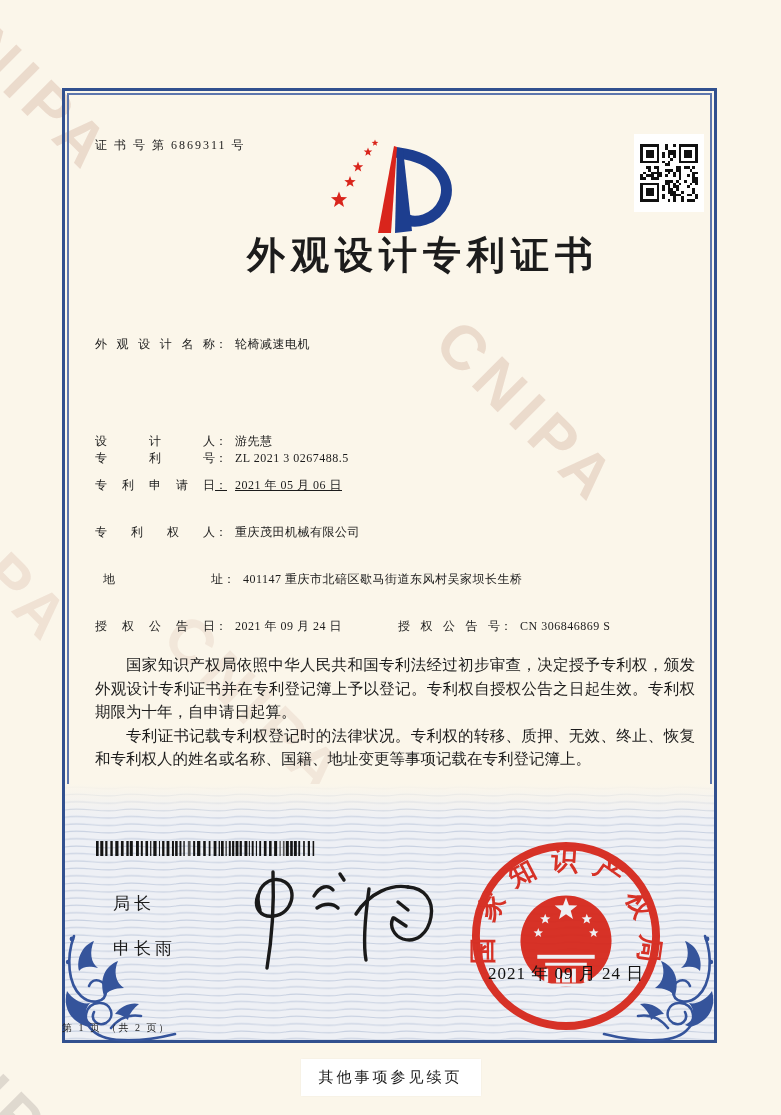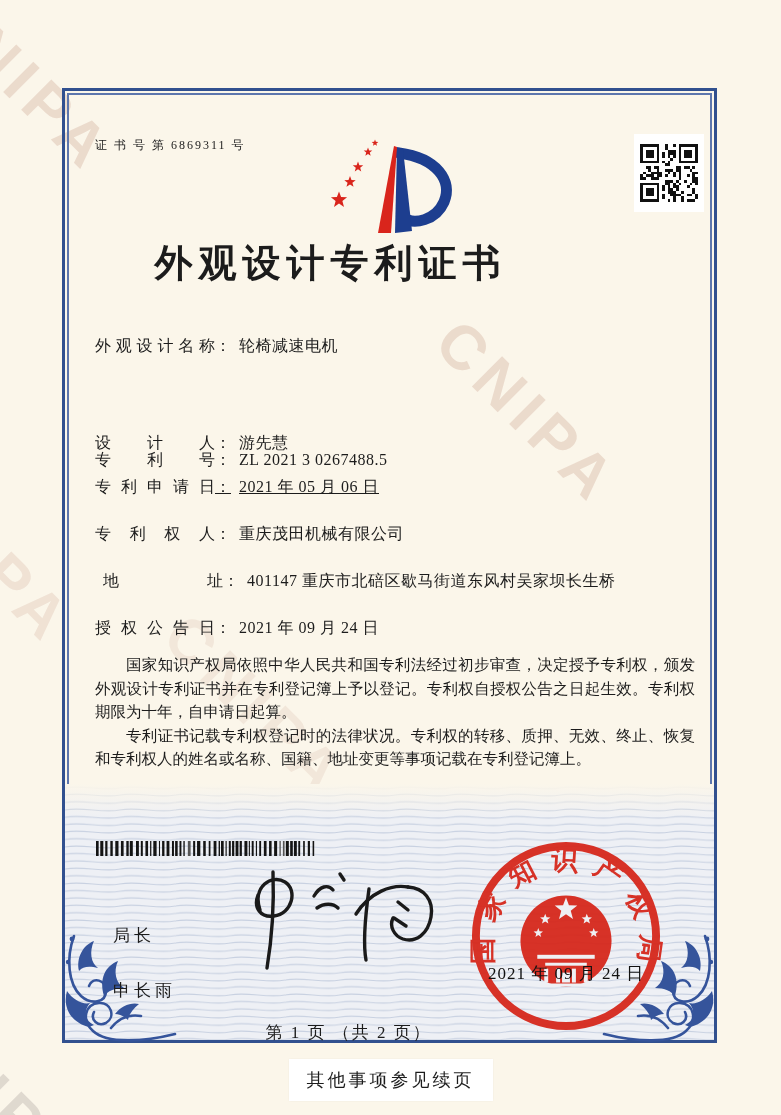--- a/index.html
+++ b/index.html
@@ -35,54 +35,54 @@
   .bandfade{position:absolute;left:0;right:0;top:0;height:34px;
     background:linear-gradient(#fbf6ea,rgba(251,246,234,0));}
 
   .cert-no{position:absolute;left:95px;top:137px;font-size:12px;letter-spacing:2px;z-index:3;font-family:Liberation Serif, serif;}
 
   .logo{position:absolute;left:325px;top:122px;width:150px;height:122px;z-index:3;}
   .qr{position:absolute;left:634px;top:134px;width:70px;height:78px;background:#ffffff;
       display:flex;align-items:center;justify-content:center;z-index:3;}
   .qr svg{width:58px;height:58px;}
 
-  .title{position:absolute;left:62px;top:238px;width:537px;text-align:center;
+  .title{position:absolute;left:62px;top:230px;width:537px;text-align:right;
     font-size:38px;font-weight:bold;letter-spacing:6px;z-index:3;}
 
   .fields{position:absolute;left:95px;top:332px;width:605px;z-index:3;}
-  .field-row{position:absolute;left:0;font-size:16px;white-space:nowrap;}
+  .field-row{position:absolute;left:0;font-size:12px;white-space:nowrap;}
   .flabel{display:inline-block;width:120px;text-align:justify;text-align-last:justify;vertical-align:bottom;}
   .fcolon{margin-right:8px;}
   .fvalue{letter-spacing:0.5px;}
   .r0{top:4px;} .r1{top:59px;margin-top:42px;} .r2{top:98px;margin-top:20px;} .r3{top:145px;text-decoration:underline;}
   .r4{top:192px;} .r5{top:239px;margin-left:8px;} .r6{top:286px;display:flex;}
   .pairB{margin-left:56px;}
   .pairB .flabel{width:102px;}
 
   .body-text{position:absolute;left:95px;top:653px;width:600px;z-index:3;
     font-size:15.5px;line-height:23.5px;text-align:justify;}
   .body-text p{margin:0;text-indent:2em;}
 
   .barcode{position:absolute;left:96px;top:841px;width:220px;height:15px;z-index:3;}
   .barcode svg{display:block;width:220px;height:15px;}
 
   .signer{position:absolute;left:113px;top:892px;z-index:3;
     font-family:"Liberation Sans","DejaVu Sans",sans-serif;font-size:17px;}
-  .signer div{margin-bottom:22px;letter-spacing:4px;margin-top:32px;}
+  .signer div{margin-bottom:22px;letter-spacing:4px;}
   .signature{position:absolute;left:222px;top:862px;width:215px;height:120px;z-index:3;}
 
   .seal{position:absolute;left:468px;top:838px;width:196px;height:196px;z-index:4;opacity:0.95;}
   .seal-date{position:absolute;left:462px;top:962px;width:208px;text-align:center;z-index:5;
     font-size:17px;letter-spacing:1px;color:#111;}
 
-  .page-footer{position:absolute;left:62px;top:1021px;width:573px;text-align:center;
-    font-size:17px;letter-spacing:2px;z-index:3;}
+  .page-footer{position:absolute;left:62px;top:1021px;width:573px;text-align:left;
+    font-size:10px;letter-spacing:2px;z-index:3;}
 
   .cont-note{position:absolute;left:50%;transform:translateX(-50%);top:1059px;
-    background:#ffffff;padding:9px 18px;font-size:18px;letter-spacing:3px;z-index:3;
+    background:#ffffff;padding:9px 18px;font-size:15px;letter-spacing:3px;z-index:3;
     box-shadow:0 0 2px rgba(0,0,0,0.05);}
 
   .corner{position:absolute;width:118px;height:118px;z-index:2;pointer-events:none;}
   .corner-left{left:-6px;bottom:-8px;}
   .corner-right{right:-6px;bottom:-8px;transform:scaleX(-1);}
 </style>
 </head>
 <body>
 
 <div class="watermark wm-a">CNIPA</div>
@@ -296,20 +296,23 @@
   <div class="field-row r4">
     <span class="flabel">专利权人</span><span class="fcolon">：</span><span class="fvalue">重庆茂田机械有限公司</span>
   </div>
   <div class="field-row r5">
     <span class="flabel">地址</span><span class="fcolon">：</span><span class="fvalue">401147 重庆市北碚区歇马街道东风村吴家坝长生桥</span>
   </div>
   <div class="field-row r6">
     <span>
       <span class="flabel">授权公告日</span><span class="fcolon">：</span><span class="fvalue">2021 年 09 月 24 日</span>
     </span>
+    <span class="pairB">
+      <span class="flabel">授权公告号</span><span class="fcolon">：</span><span class="fvalue">CN 306846869 S</span>
+    </span>
   </div>
 </div>
 
 <div class="body-text">
   <p>国家知识产权局依照中华人民共和国专利法经过初步审查，决定授予专利权，颁发外观设计专利证书并在专利登记簿上予以登记。专利权自授权公告之日起生效。专利权期限为十年，自申请日起算。</p>
   <p>专利证书记载专利权登记时的法律状况。专利权的转移、质押、无效、终止、恢复和专利权人的姓名或名称、国籍、地址变更等事项记载在专利登记簿上。</p>
 </div>
 
 <div class="barcode">
   <svg id="bar-svg" viewBox="0 0 220 15" preserveAspectRatio="none">

